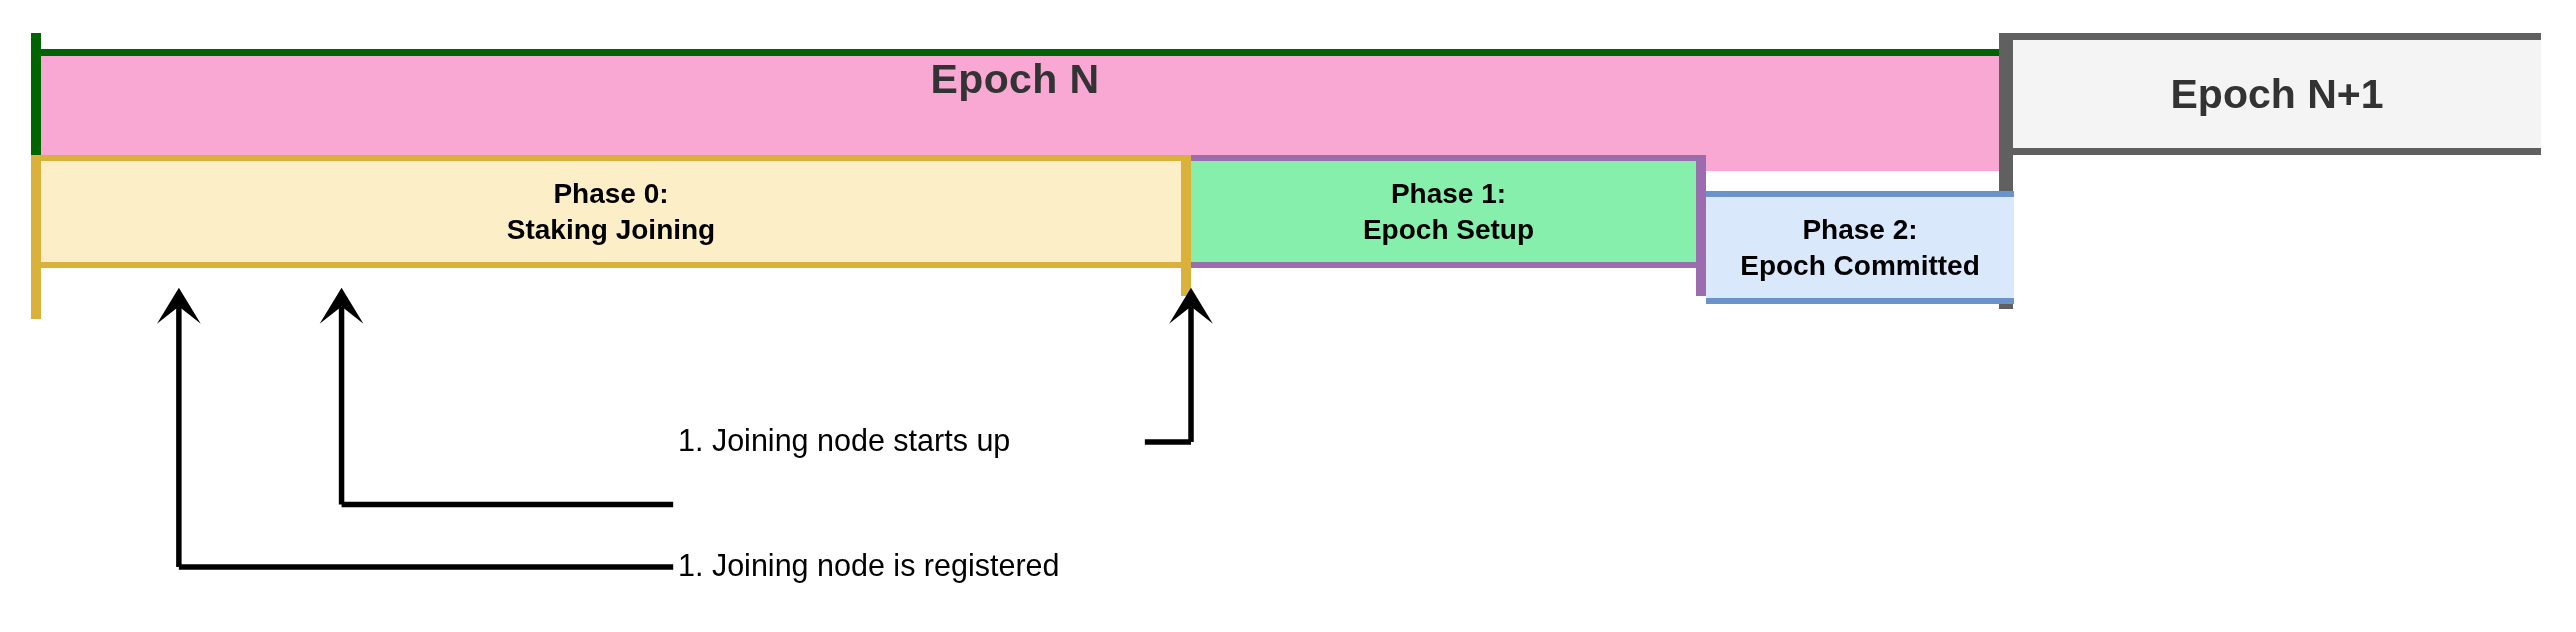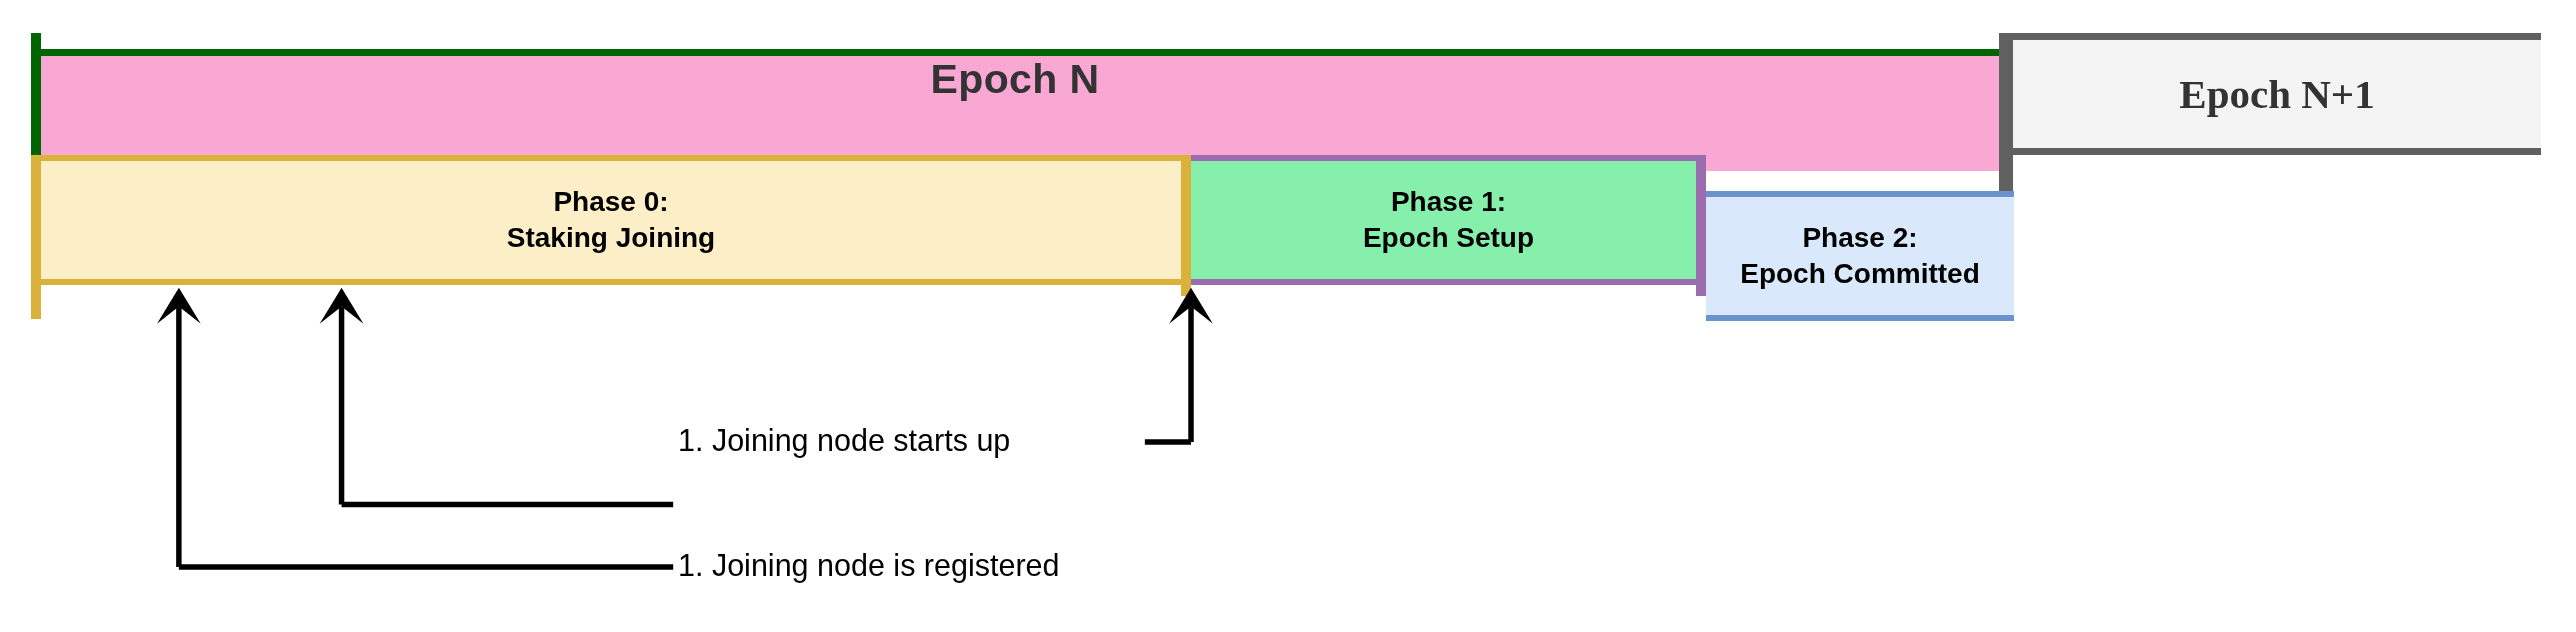--- a/index.html
+++ b/index.html
@@ -53,21 +53,20 @@
     top: 33px;
     width: 528px;
     height: 122px;
     background: #F4F4F4;
     border-top: 7px solid #606060;
     border-bottom: 7px solid #606060;
     box-sizing: border-box;
     display: flex;
     align-items: center;
     justify-content: center;
-    font-family: Liberation Serif, serif;
   }
   .epoch-next-label {
     font-size: 41px;
     font-weight: bold;
     color: #333333;
   }
 
   
   .epoch-divider {
     position: absolute;
@@ -75,21 +74,21 @@
     top: 33px;
     width: 14px;
     height: 276px;
     background: #606060;
   }
 
   
   .phase {
     position: absolute;
     top: 155px;
-    height: 130px;
+    height: 113px;
     box-sizing: border-box;
     display: flex;
     flex-direction: column;
     align-items: center;
     justify-content: center;
     color: #000000;
     font-size: 28px;
     font-weight: bold;
     line-height: 1.28;
     white-space: nowrap;

